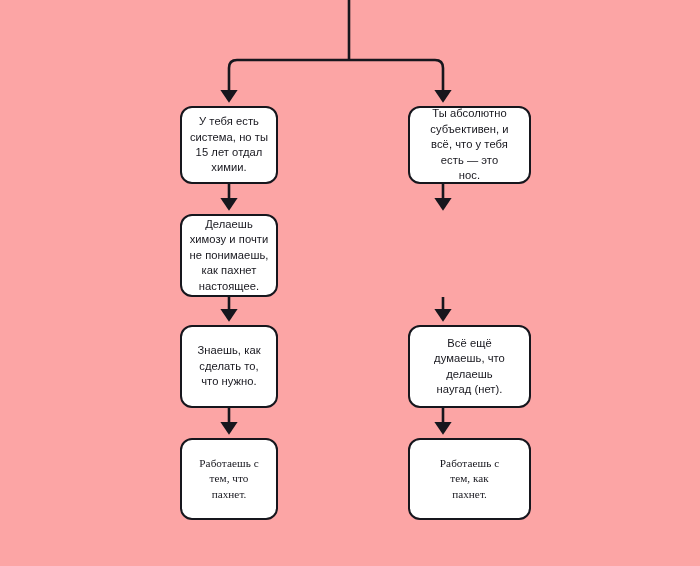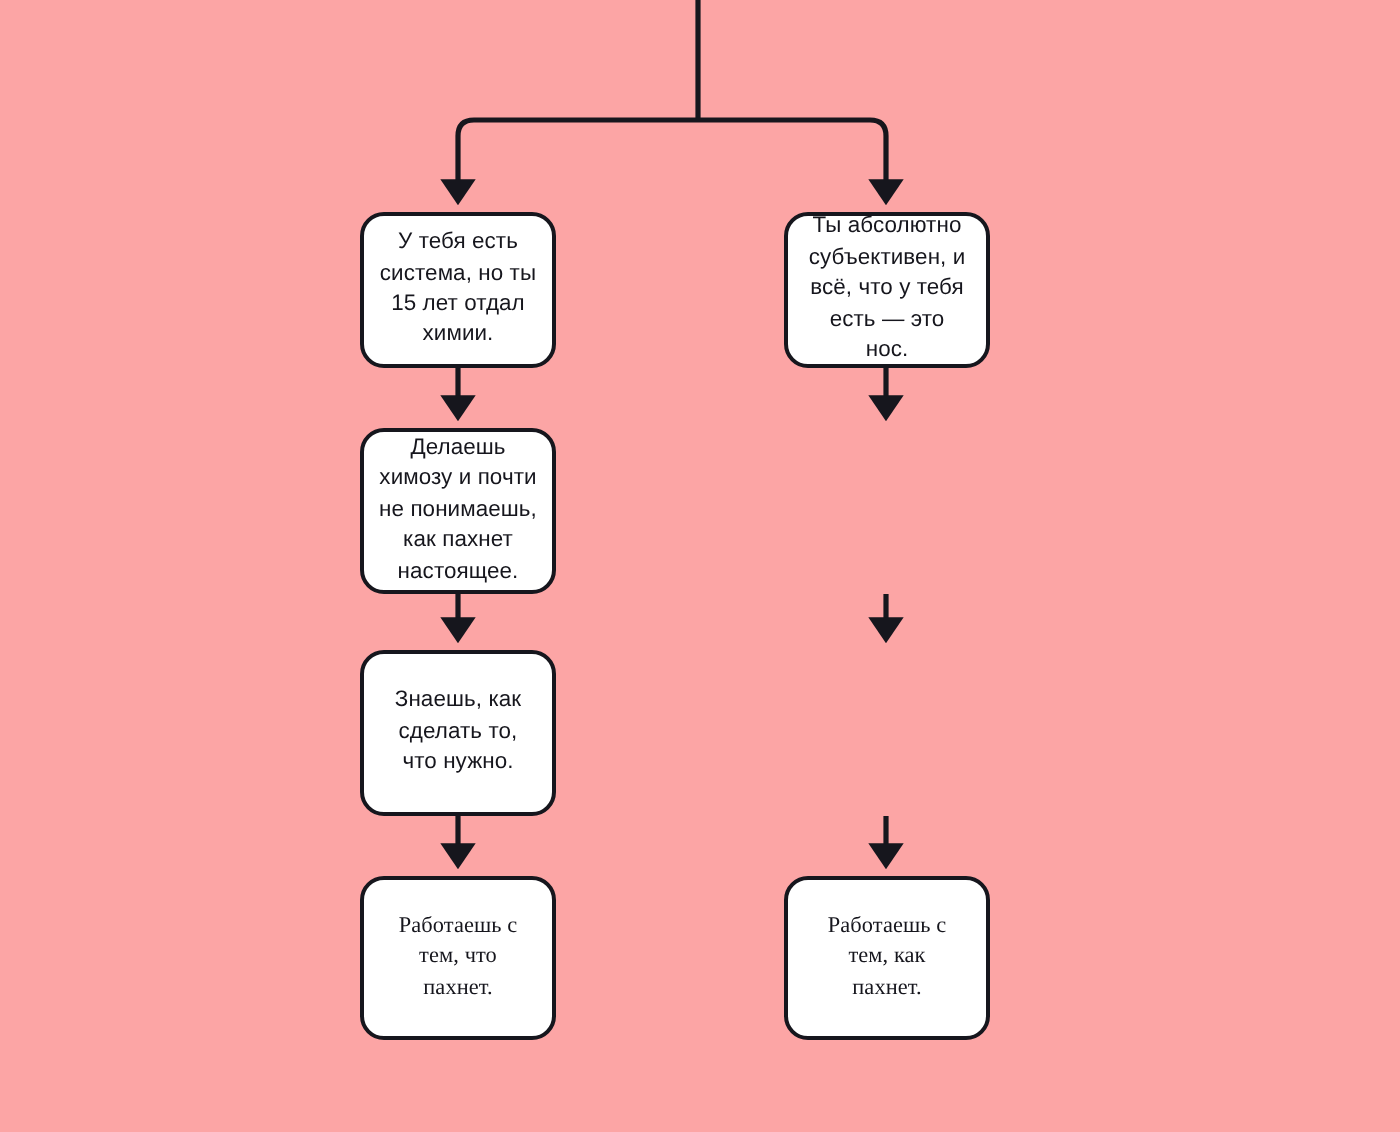--- a/index.html
+++ b/index.html
@@ -43,21 +43,21 @@
     padding: 4px 7px;
     z-index: 2;
   }
   .node-text {
     display: block;
     white-space: pre-line;
     width: 100%;
   }
   
   .col-left  { left: 180px; width: 98px; }
-  .col-right { left: 392px; width: 103px; }
+  .col-right { left: 408px; width: 123px; }
   .row-1 { top: 106px; height: 78px; }
   .row-2 { top: 214px; height: 83px; }
   .row-3 { top: 325px; height: 83px; }
   .row-4 { top: 438px; height: 82px; font-family: Liberation Serif, serif; }
 </style>
 </head>
 <body>
 
 <div id="flowchart-root">
 
@@ -107,19 +107,25 @@
 пахнет.</span>
   </div>
 
   <div class="node-box col-right row-1">
     <span class="node-text">Ты абсолютно
 субъективен, и
 всё, что у тебя
 есть — это
 нос.</span>
   </div>
+  <div class="node-box col-right row-3">
+    <span class="node-text">Всё ещё
+думаешь, что
+делаешь
+наугад (нет).</span>
+  </div>
   <div class="node-box col-right row-4">
     <span class="node-text">Работаешь с
 тем, как
 пахнет.</span>
   </div>
 
 </div>
 
 </body></html>

